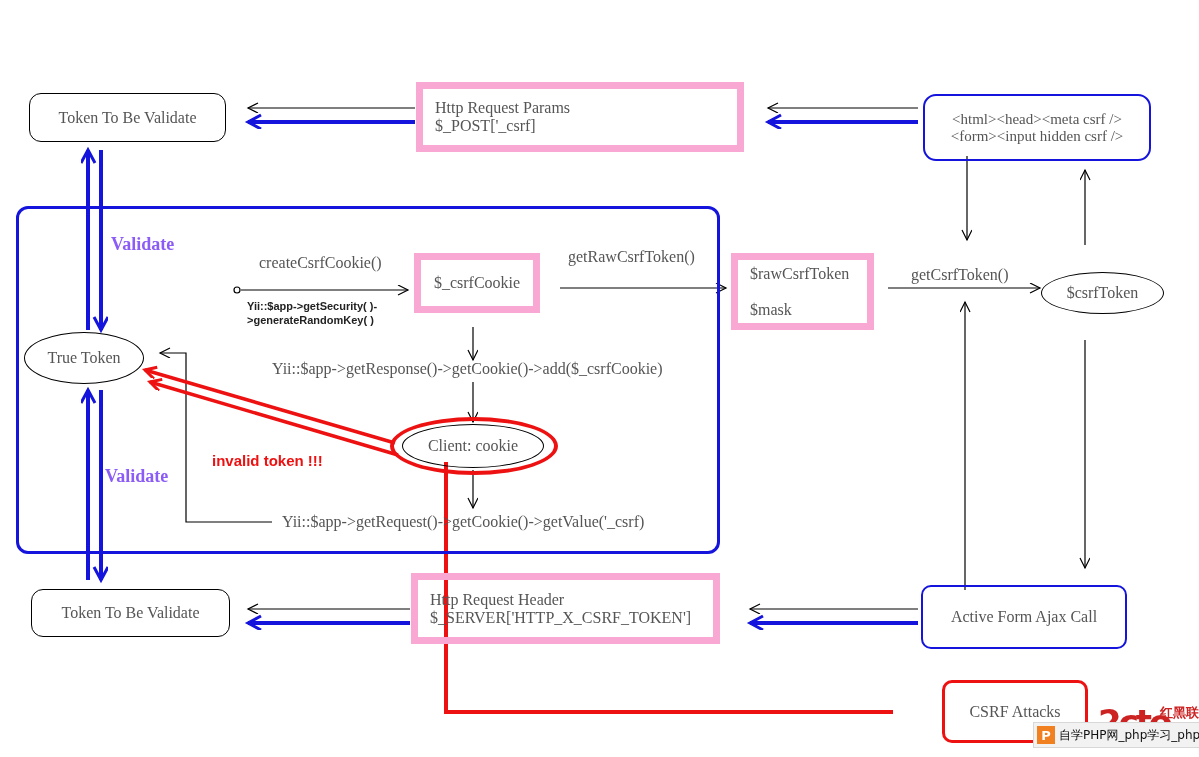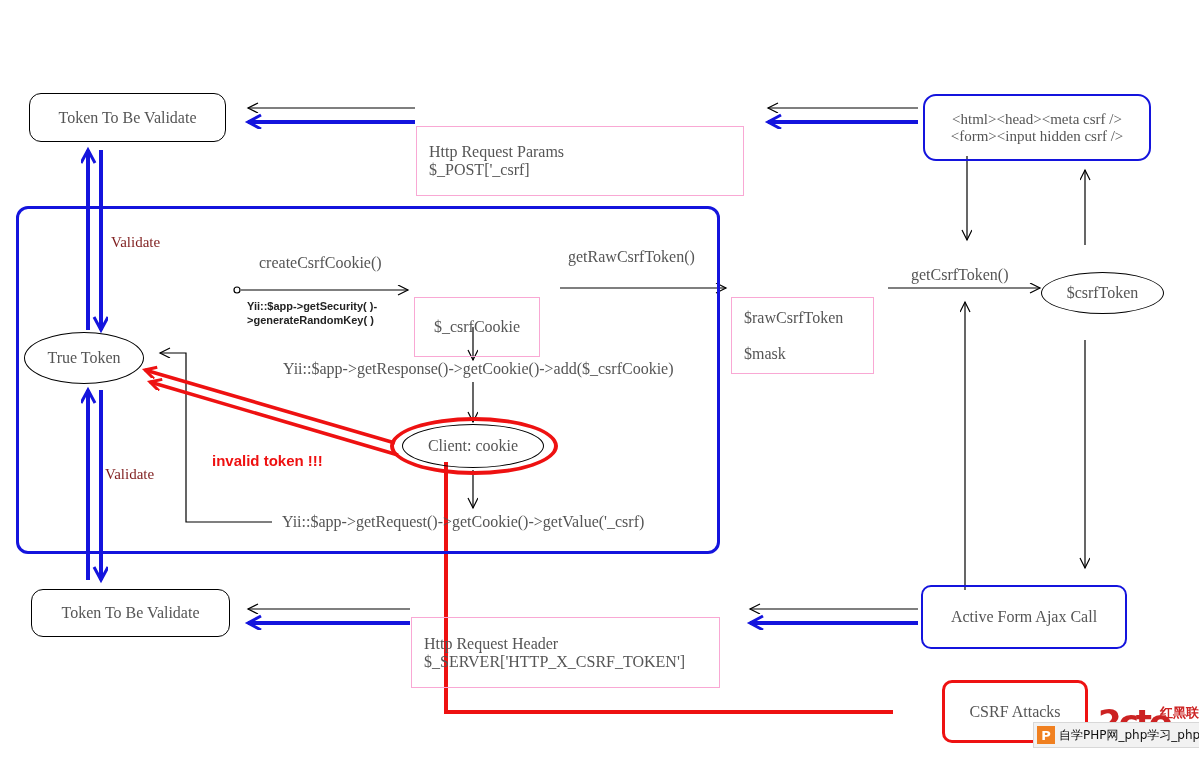--- a/index.html
+++ b/index.html
@@ -37,21 +37,21 @@
     position: absolute;
     box-sizing: border-box;
     display: flex;
     align-items: center;
     justify-content: center;
     text-align: center;
     color: #555555;
     font-size: 16px;
     background: transparent;
   }
-  .node.rect-black { border: 1px solid #f9a8d4; margin-top: 44px; }
+  .node.rect-black { border: 7px solid #f9a8d4; }
   .node.rect-blue  { border: 2px solid #1414dd; border-radius: 13px; }
   .node.rect-blue-sq { border: 2px solid #1414dd; border-radius: 10px; }
   .node.round-black { border: 1px solid #000000; border-radius: 12px; }
   .node.left-align {
     justify-content: flex-start;
     text-align: left;
     padding-left: 12px;
   }
   .node.ell-black {
     border: 1px solid #000000;
@@ -78,22 +78,23 @@
     white-space: pre;
   }
   .edge-label.small {
     font-size: 11px;
     font-family: "Liberation Sans", sans-serif;
     color: #222222;
     font-weight: bold;
     line-height: 1.3;
   }
   .edge-label.blue {
-    color: #7f1d1d;
-    font-size: 15px;
+    color: #8b5cf6;
+    font-size: 18px;
+    font-weight: bold;
   }
   .edge-label.red {
     color: #ee1111;
     font-size: 15px;
     font-weight: bold;
     font-family: "Liberation Sans", sans-serif;
   }
   
   #watermark {
     position: absolute;
@@ -319,21 +320,21 @@
 
   <div class="edge-label" style="left:259px; top:254px;">createCsrfCookie()</div>
 
   <div class="edge-label small" style="left:247px; top:299px;">Yii::$app-&gt;getSecurity( )-
 &gt;generateRandomKey( )</div>
 
   <div class="edge-label" style="left:568px; top:248px;">getRawCsrfToken()</div>
 
   <div class="edge-label" style="left:911px; top:246px;margin-top:20px;">getCsrfToken()</div>
 
-  <div class="edge-label" style="left:283px; top:360px;font-family:Liberation Serif, serif;">Yii::$app-&gt;getResponse()-&gt;getCookie()-&gt;add($_csrfCookie)</div>
+  <div class="edge-label" style="left:272px; top:360px;font-family:Liberation Serif, serif;">Yii::$app-&gt;getResponse()-&gt;getCookie()-&gt;add($_csrfCookie)</div>
 
   <div class="edge-label" style="left:282px; top:513px;">Yii::$app-&gt;getRequest()-&gt;getCookie()-&gt;getValue('_csrf)</div>
 
   <div class="edge-label blue" style="left:111px; top:234px;">Validate</div>
 
   <div class="edge-label blue" style="left:105px; top:466px;">Validate</div>
 
   <div class="edge-label red" style="left:212px; top:452px;">invalid token !!!</div>
 
   <div id="watermark">

